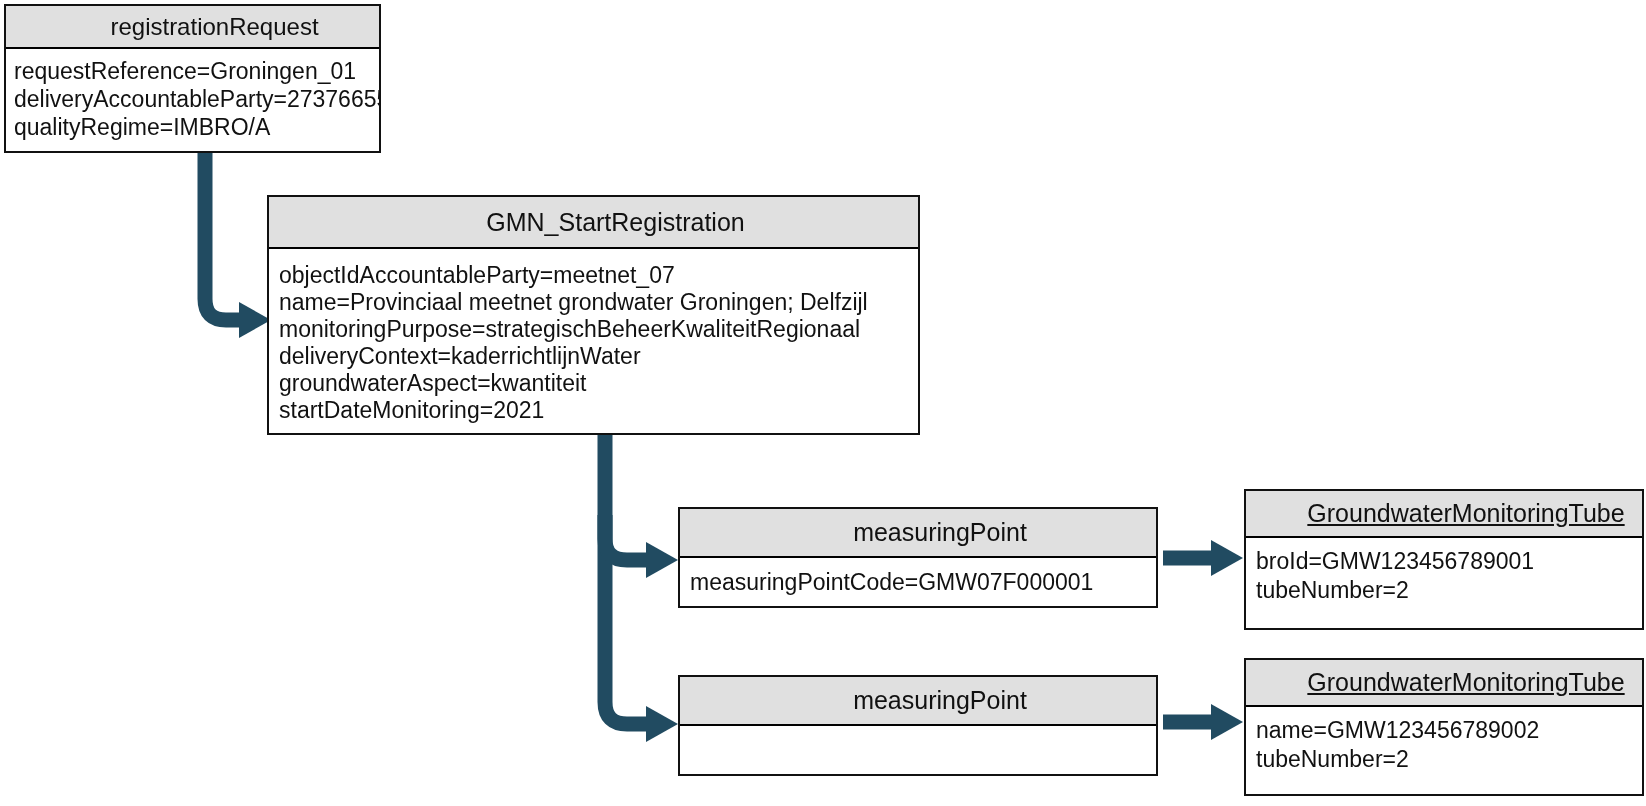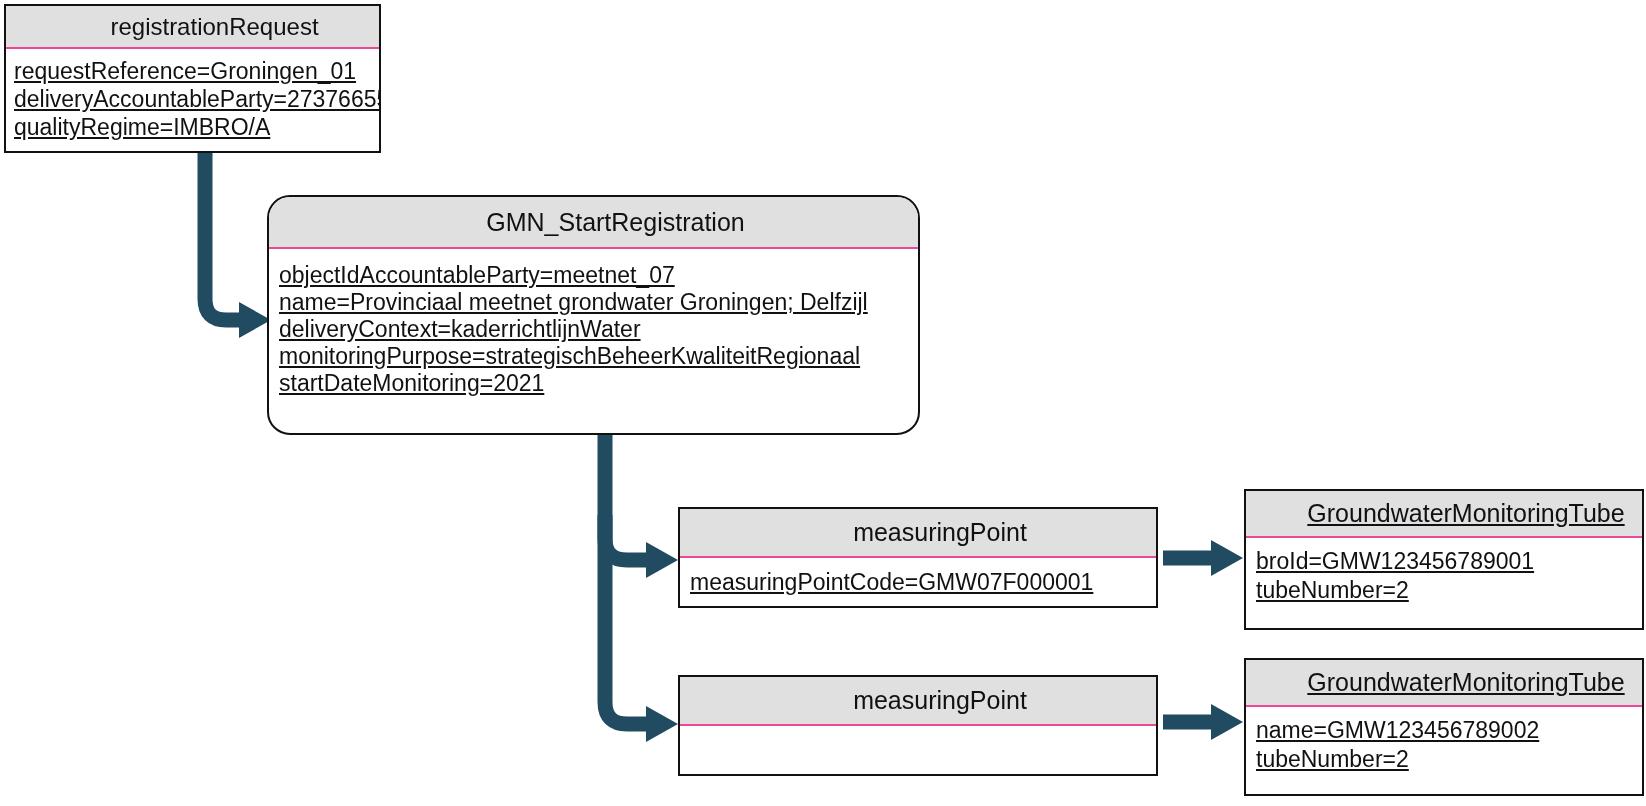--- a/index.html
+++ b/index.html
@@ -19,48 +19,47 @@
   }
   .node {
     position: absolute;
     background: #ffffff;
     border: 2px solid #111111;
     box-sizing: border-box;
     overflow: hidden;
   }
   .node-header {
     background: #e0e0e0;
-    border-bottom: 2px solid #ec4899;
+    border-bottom: 2px solid #000000;
     display: flex;
     align-items: center;
     justify-content: center;
     font-size: 25px;
     box-sizing: border-box;
     white-space: nowrap;
     overflow: hidden;
     padding-left: 44px;
   }
   .node-body {
     box-sizing: border-box;
     font-size: 23px;
   }
   .attr-line {
     white-space: nowrap;
     overflow: hidden;
-    text-decoration: underline;
   }
 
   
   #node-registration-request { left: 4px; top: 4px; width: 377px; height: 149px; }
   #node-registration-request .node-header { height: 43px; font-size: 24px; }
   #node-registration-request .node-body { padding: 8px 0 0 8px; }
   #node-registration-request .attr-line { line-height: 28px; }
 
   
-  #node-gmn-start-registration { left: 267px; top: 195px; width: 653px; height: 240px; border-radius: 23px; }
+  #node-gmn-start-registration { left: 267px; top: 195px; width: 653px; height: 240px; }
   #node-gmn-start-registration .node-header { height: 52px; }
   #node-gmn-start-registration .node-body { padding: 13px 0 0 10px; }
   #node-gmn-start-registration .attr-line { line-height: 27px; }
 
   
   #node-measuring-point-1 { left: 678px; top: 507px; width: 480px; height: 101px; }
   #node-measuring-point-2 { left: 678px; top: 675px; width: 480px; height: 101px; }
   #node-measuring-point-1 .node-header, #node-measuring-point-2 .node-header { height: 49px; }
   #node-measuring-point-1 .node-body, #node-measuring-point-2 .node-body { padding: 11px 0 0 10px; }
 
@@ -101,22 +100,23 @@
       <div class="attr-line">deliveryAccountableParty=27376655</div>
       <div class="attr-line">qualityRegime=IMBRO/A</div>
     </div>
   </div>
 
   <div class="node" id="node-gmn-start-registration">
     <div class="node-header">GMN_StartRegistration</div>
     <div class="node-body">
       <div class="attr-line">objectIdAccountableParty=meetnet_07</div>
       <div class="attr-line">name=Provinciaal meetnet grondwater Groningen; Delfzijl</div>
+      <div class="attr-line">monitoringPurpose=strategischBeheerKwaliteitRegionaal</div>
       <div class="attr-line">deliveryContext=kaderrichtlijnWater</div>
-      <div class="attr-line">monitoringPurpose=strategischBeheerKwaliteitRegionaal</div>
+      <div class="attr-line">groundwaterAspect=kwantiteit</div>
       <div class="attr-line">startDateMonitoring=2021</div>
     </div>
   </div>
 
   <div class="node" id="node-measuring-point-1">
     <div class="node-header">measuringPoint</div>
     <div class="node-body">
       <div class="attr-line">measuringPointCode=GMW07F000001</div>
     </div>
   </div>

